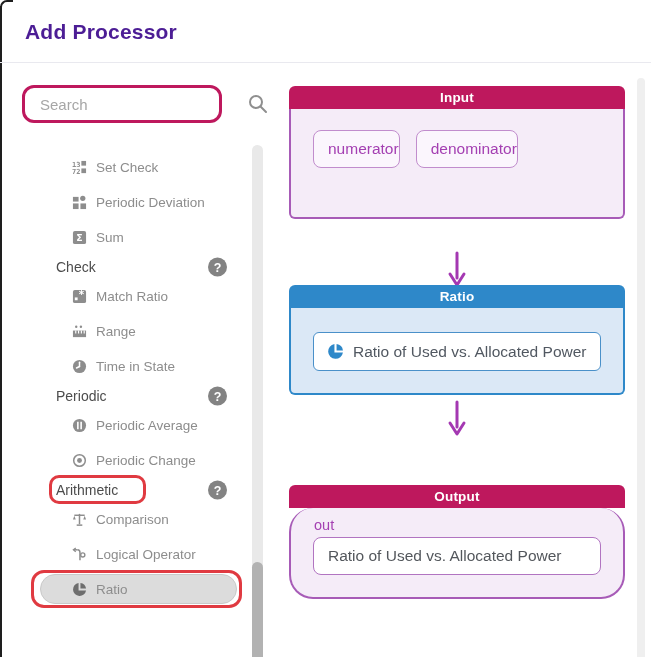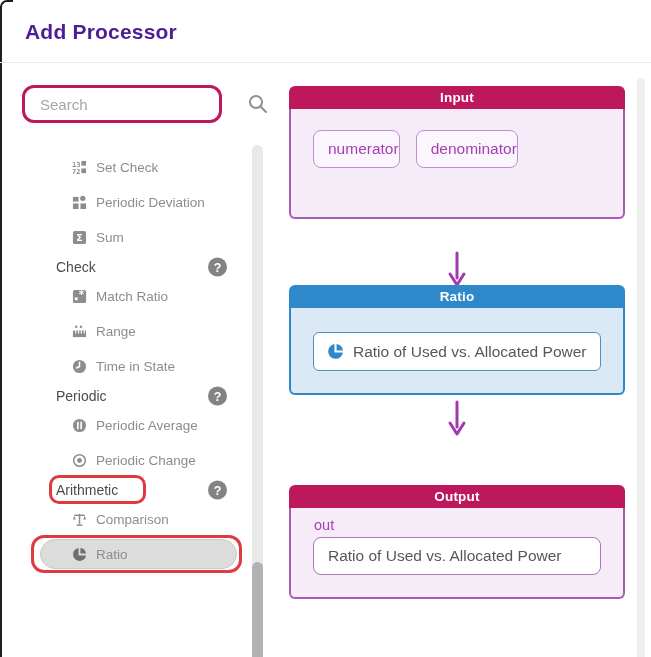--- a/index.html
+++ b/index.html
@@ -58,21 +58,21 @@
   .arrow { position:absolute; left:447px; width:20px; height:38px; }
   .arrow1 { top:250px; } .arrow2 { top:399px; }
   .box-ratio { top:285px; }
   .box-ratio .flow-head { background:#2e88c9; }
   .blue-body { background:#dbe8f6; border:2px solid #2e88c9; border-top:none; border-radius:0 0 6px 6px;
     height:87px; padding:24px 22px; }
   .ratio-field { height:39px; background:#fff; border:1px solid #4a90c9; border-radius:6px;
     display:flex; align-items:center; padding-left:13px; font-size:15.5px; color:#515861; cursor:pointer; }
   .ratio-field .pie { width:17px; height:17px; margin-right:9px; flex:0 0 auto; }
   .box-output { top:437px;margin-top:48px; }
-  .box-output .purple-body { height:91px; padding:6px 22px 4px; }
+  .box-output .purple-body { height:91px; padding:6px 22px 4px;border-radius:24px; }
   .out-label { font-size:14.5px; color:#a440b2; margin:3px 0 4px 1px; }
   .out-field { height:38px; background:#fff; border:1px solid #b174c1; border-radius:8px;
     display:flex; align-items:center; padding-left:14px; font-size:15.5px; color:#53575c; }
 </style>
 </head>
 <body>
 
 <div class="dialog">
   <div class="win-border-left"></div>
   <div class="win-border-corner"></div>
@@ -187,20 +187,29 @@
       <svg class="icon15" viewBox="0 0 16 16">
         <line x1="8" y1="2" x2="8" y2="13" stroke="#8d8d8d" stroke-width="1.6"></line>
         <line x1="5" y1="14" x2="11" y2="14" stroke="#8d8d8d" stroke-width="1.6"></line>
         <line x1="2.5" y1="3.5" x2="13.5" y2="3.5" stroke="#8d8d8d" stroke-width="1.6"></line>
         <path d="M1 8 L2.5 4 L4 8 Z" fill="#8d8d8d"></path>
         <path d="M12 8 L13.5 4 L15 8 Z" fill="#8d8d8d"></path>
       </svg>
       <span class="label">Comparison</span>
     </div>
 
+    <div class="row item">
+      <svg class="icon15" viewBox="0 0 16 16">
+        <path d="M6 3 L2 3" stroke="#8d8d8d" stroke-width="1.6" fill="none"></path>
+        <path d="M4 1 L1.5 3 L4 5" stroke="#8d8d8d" stroke-width="1.4" fill="none"></path>
+        <path d="M6 3 Q8.5 3 8.5 6 L8.5 14" stroke="#8d8d8d" stroke-width="1.6" fill="none"></path>
+        <circle cx="11.5" cy="8.5" r="2.2" fill="none" stroke="#8d8d8d" stroke-width="1.5"></circle>
+      </svg>
+      <span class="label">Logical Operator</span>
+    </div>
 
     <div class="row item">
       <div class="selected-pill"></div>
       <svg class="icon15" viewBox="0 0 16 16">
         <path d="M7 1 A7 7 0 1 0 15 9 L7 9 Z" fill="#6e6e6e"></path>
         <path d="M9 1 A7 7 0 0 1 15 7 L9 7 Z" fill="#6e6e6e"></path>
       </svg>
       <span class="label">Ratio</span>
       <div class="annotate ratio"></div>
     </div>

